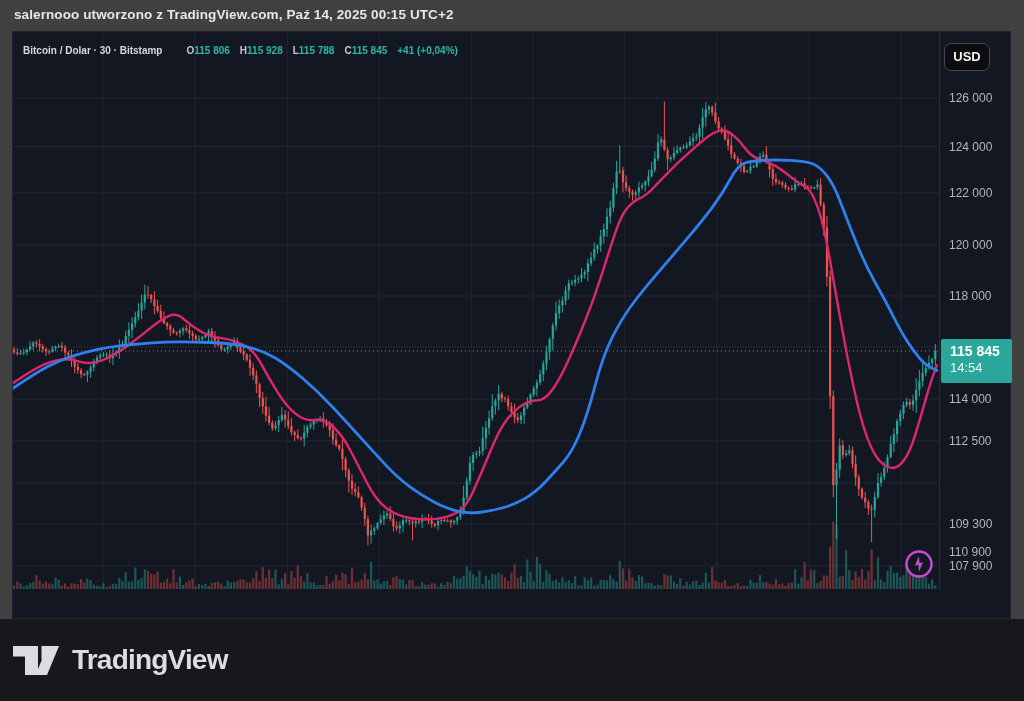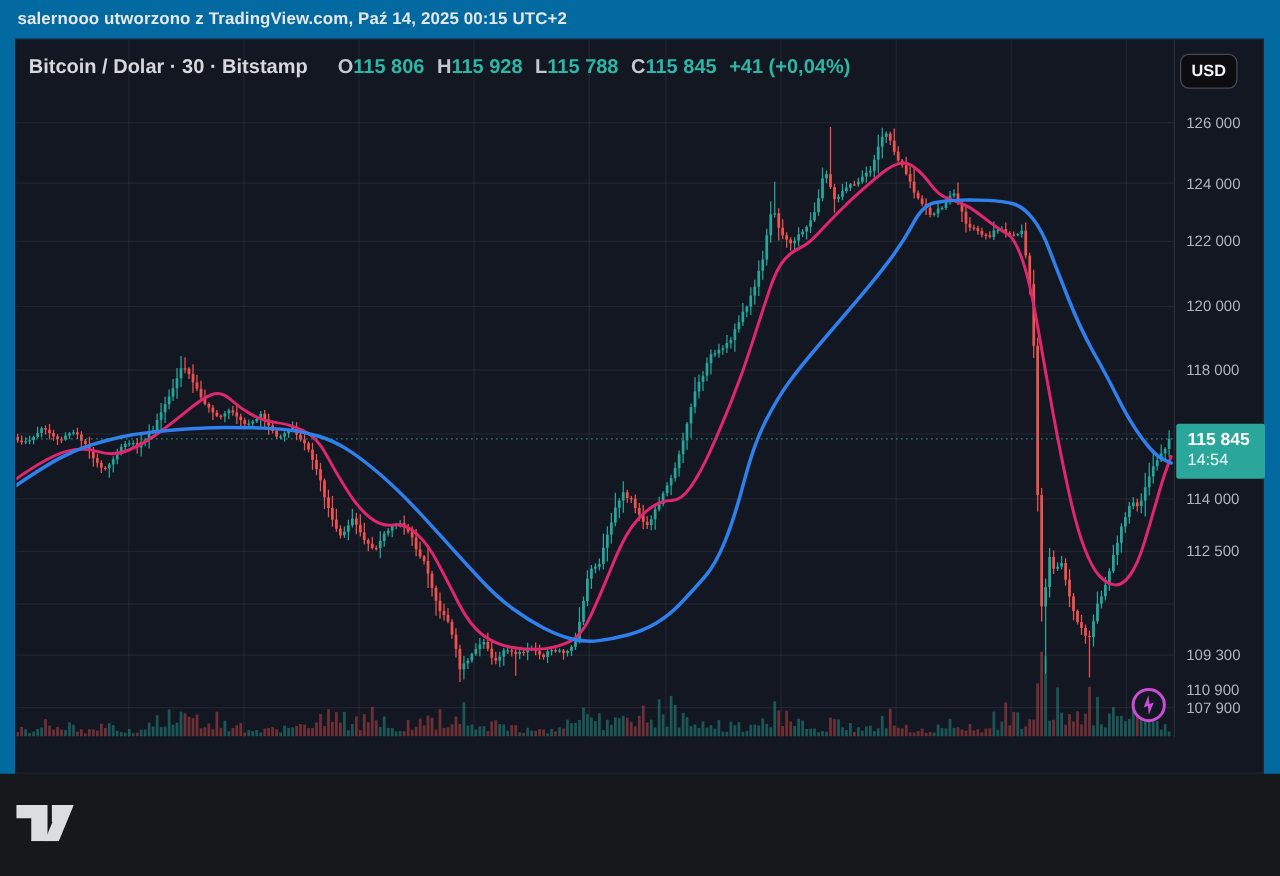--- a/index.html
+++ b/index.html
@@ -1,24 +1,24 @@
 <!DOCTYPE html>
 <html><head>
 <meta charset="utf-8">
 <style>
   html,body{margin:0;padding:0;background:#17181c;}
   *{box-sizing:border-box;}
-  .stage{position:relative;width:1024px;height:701px;background:#0369a1;
+  .stage{position:relative;width:1024px;height:701px;background:#404040;
          font-family:"Liberation Sans","DejaVu Sans",sans-serif;overflow:hidden;}
   .top-bar{position:absolute;left:0;top:0;width:1024px;height:31px;}
   .top-bar .txt{position:absolute;left:14px;top:7px;font-size:13.5px;font-weight:700;color:#e6e7e9;letter-spacing:.1px;}
   .panel{position:absolute;left:12px;top:31px;width:999px;height:588px;background:#131722;border:1px solid #1f2430;}
   .plot{position:absolute;left:0;top:0;width:926px;height:558px;overflow:hidden;cursor:crosshair;}
   .plot svg{position:absolute;left:0;top:0;}
-  .legend{position:absolute;left:10px;top:13px;font-size:16px;font-weight:600;color:#d6d8dd;white-space:nowrap;}
+  .legend{position:absolute;left:10px;top:13px;font-size:10px;font-weight:600;color:#d6d8dd;white-space:nowrap;}
   .legend .vals{margin-left:14px;}
   .legend .k{color:#c3c7d0;margin-left:10px;font-weight:600;}
   .legend .v{color:#2cb6a5;font-weight:600;}
   .legend .chg{color:#2cb6a5;margin-left:10px;font-weight:600;}
   .price-axis{position:absolute;left:926px;top:0;width:73px;height:558px;border-left:1px solid #2a2e39;cursor:ns-resize;}
   .ptick{position:absolute;left:9px;font-size:12px;color:#b2b5be;height:16px;line-height:16px;}
   .usd-btn{position:absolute;left:4px;top:11px;width:46px;height:28px;background:#0d0d0f;border:1px solid #44485a;border-radius:7px;color:#f2f3f5;font-size:13px;font-weight:700;text-align:center;line-height:26px;cursor:pointer;}
   .price-badge{position:absolute;left:1px;top:307px;width:71px;height:44px;background:#2aa79a;border-radius:2px;color:#fff;padding:3px 0 0 9px;}
   .price-badge .p{font-size:14px;font-weight:700;line-height:18px;}
   .price-badge .cd{font-size:13px;font-weight:500;line-height:16px;color:#eefcf9;}
@@ -975,15 +975,16 @@
     </div>
 
   </div>
 
   <div class="footer"></div>
   <div class="brand">
     <svg class="mark" viewBox="0 0 46 29">
       <path d="M0 0 H25 V29 H12 V10.5 H0 Z" fill="#dcdde0"></path>
       <path d="M28.5 0 H46 L34 29 H22.5 L29 13.5 H28.5 Z" fill="#dcdde0"></path>
     </svg>
+    <span class="name">TradingView</span>
   </div>
 
 </div>
 
 </body></html>

